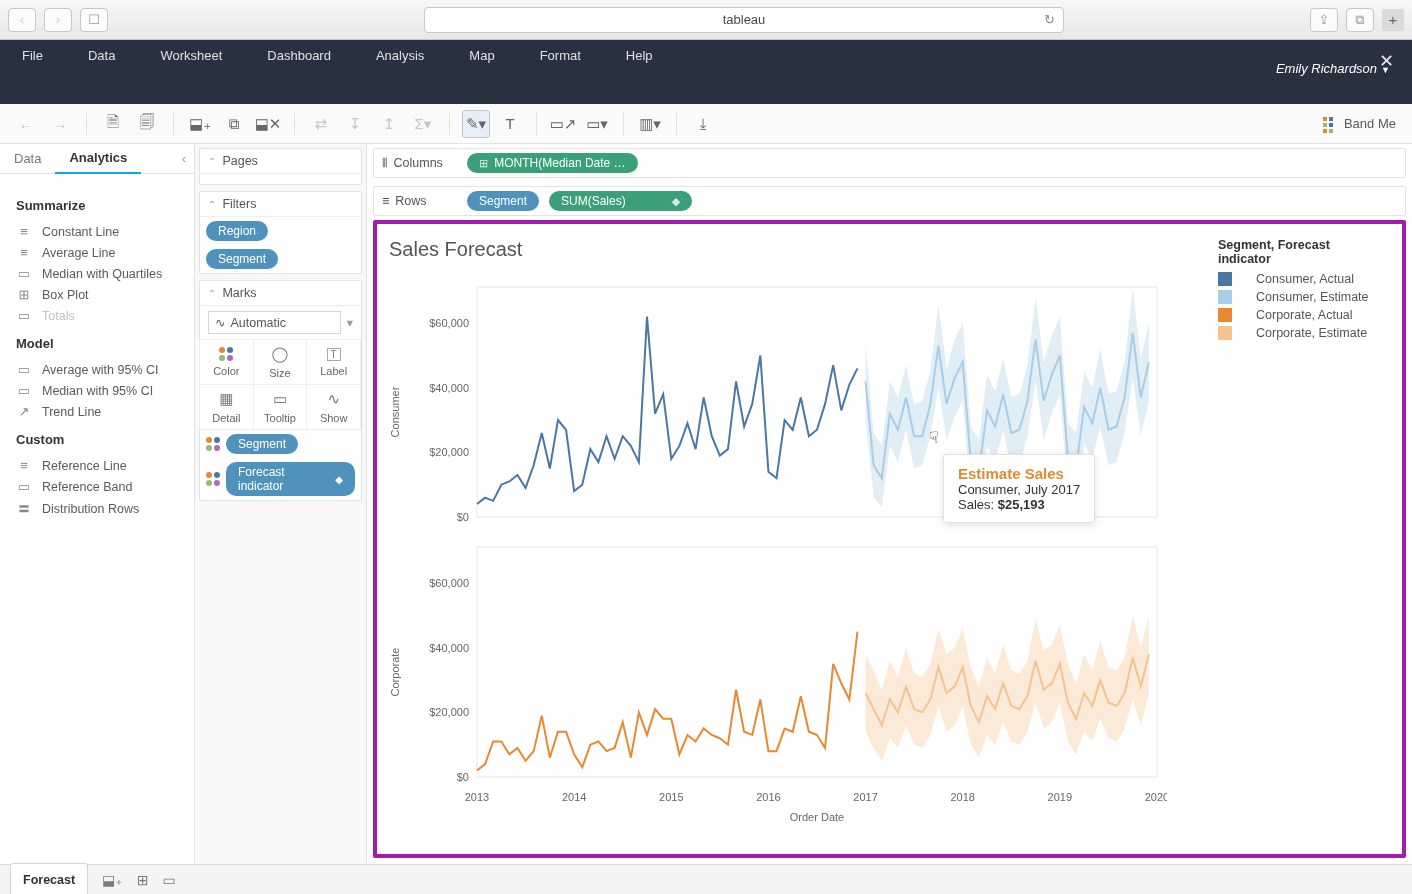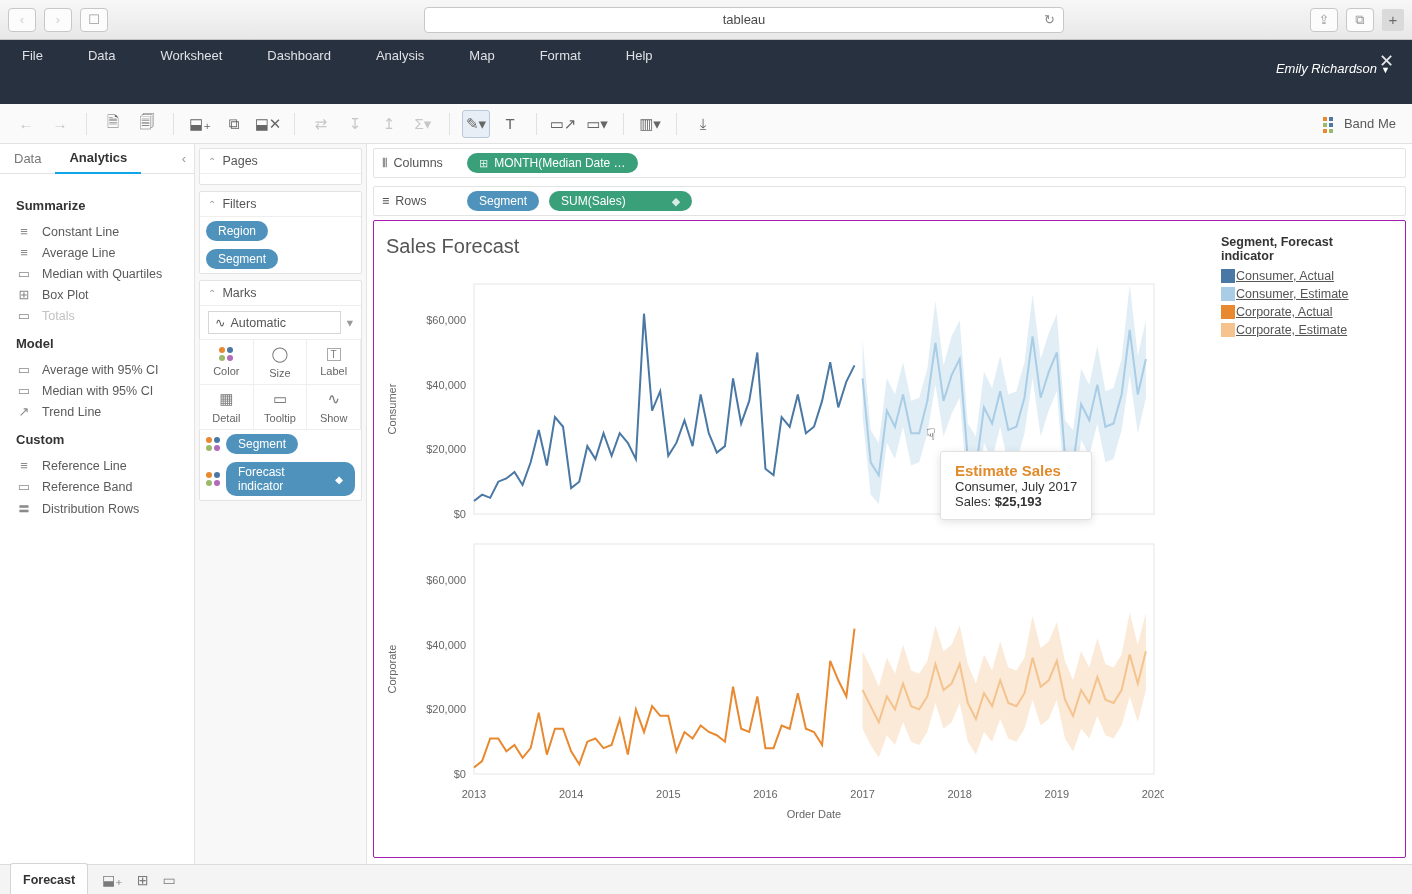--- a/index.html
+++ b/index.html
@@ -65,26 +65,26 @@
 
   
   .shelf { height: 30px; border: 1px solid #e3e3e3; border-radius:2px; margin: 4px 6px; display:flex;align-items:center;gap:10px;padding:0 8px;font-size:12.5px;}
   .shelf-label{display:flex;align-items:center;gap:6px;color:#555;width:75px;}
   .chip { border-radius:10px;padding:3px 12px;font-size:12px;color:#fff;display:inline-flex;align-items:center;gap:6px;}
   .chip.green{background:#3aa07a;}
   .chip.blue{background:#4f93bc;}
   .chip .cicon{font-size:11px;opacity:.8;}
 
   
-  .viz { flex:1; border:1px solid #a21caf; margin:0 6px 6px; border-radius:2px; position:relative; padding: 14px 10px 8px 10px; display:flex; }
+  .viz { flex:1; border:4px solid #a21caf; margin:0 6px 6px; border-radius:2px; position:relative; padding: 14px 10px 8px 10px; display:flex; }
   .viz-title { font-size: 20px; color: #555; margin:0 0 6px 2px; font-weight:400;}
   .viz-left{flex:1; position:relative;}
   .viz-legend{width:180px; padding: 0 6px; font-size:12.5px;}
   .legend-title{font-weight:700;margin-bottom:6px;color:#333;font-size:12.5px;}
-  .legend-item{display:flex;align-items:center;gap:1px;margin:4px 0;color:#555;text-decoration:underline;}
+  .legend-item{display:flex;align-items:center;gap:24px;margin:4px 0;color:#555;}
   .swatch{width:14px;height:14px;}
   svg text{font-size:11px;fill:#666;}
   .tooltip{position:absolute; background:#fff;border:1px solid #e1e1e1;border-radius:3px;box-shadow:0 2px 8px rgba(0,0,0,.12);padding:10px 14px;font-size:13px;}
   .tooltip .tt1{color:#e28b2d;font-weight:700;font-size:15px;}
   .cursor-hand{position:absolute;font-size:16px;}
 
   
   .bottom-bar{height:30px;background:#f4f4f4;border-top:1px solid #dcdcdc;display:flex;align-items:center;padding:0 10px;gap:14px;font-size:12.5px;}
   .sheet-tab{background:#fff;border:1px solid #d5d5d5;border-bottom:none;padding:9px 12px;border-radius:3px 3px 0 0;font-weight:600;color:#333;}
   .bb-icon{color:#7a7a7a;font-size:14px;cursor:pointer;}

